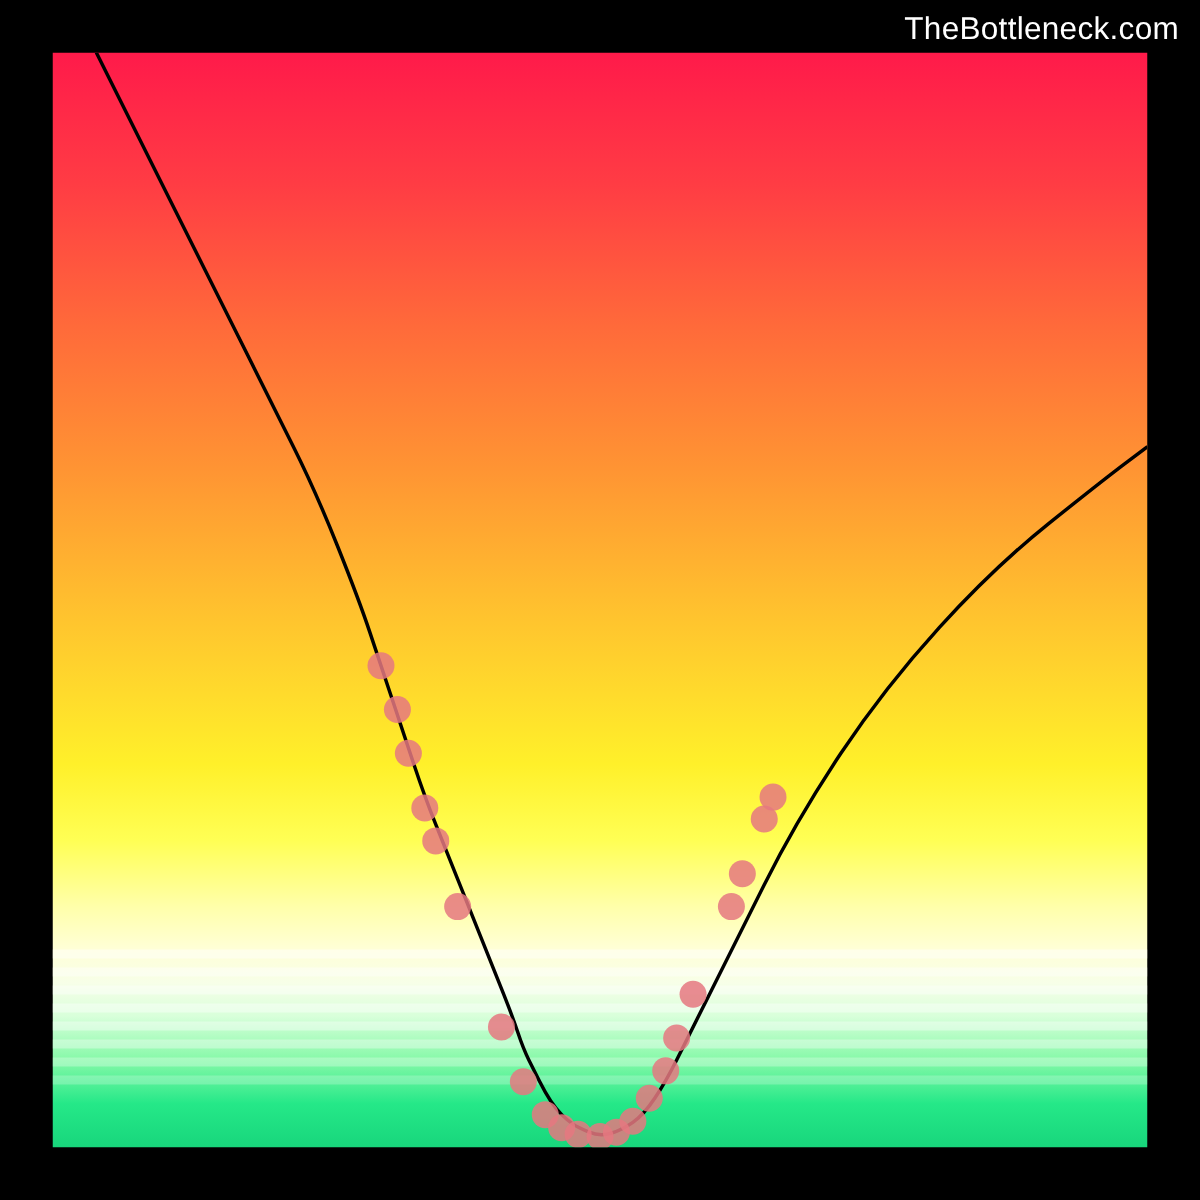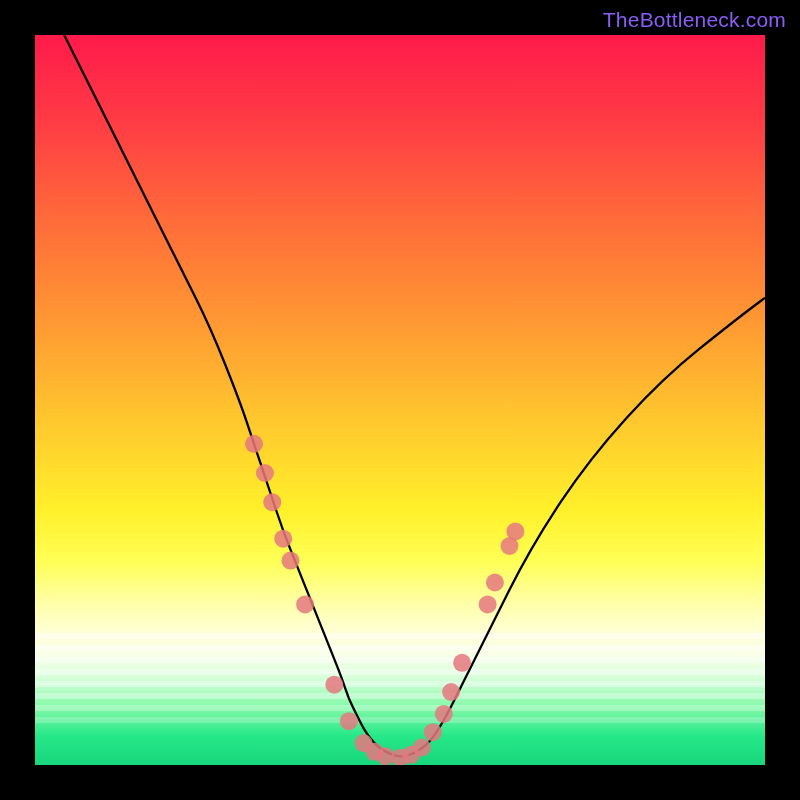--- a/index.html
+++ b/index.html
@@ -58,21 +58,21 @@
     position: absolute;
     inset: 0;
     width: 100%;
     height: 100%;
   }
 
   .watermark {
     position: absolute;
     top: 8px;
     right: 14px;
-    color: #8b5cf6;
+    color: #ffffff;
     font-size: 21px;
     font-weight: 500;
     letter-spacing: 0.2px;
   }
 </style>
 </head>
 <body>
 
 <div class="frame">
 

